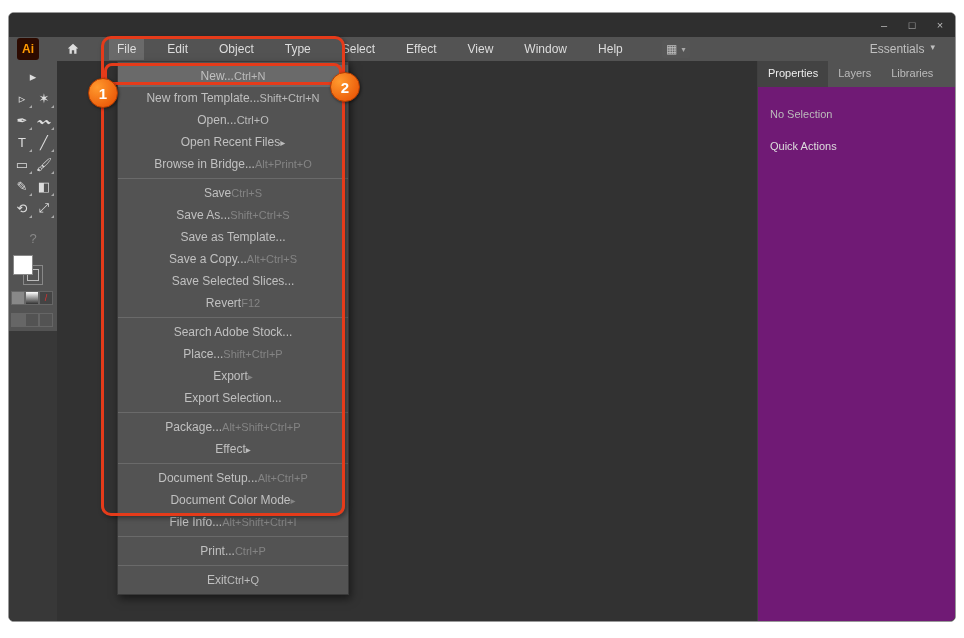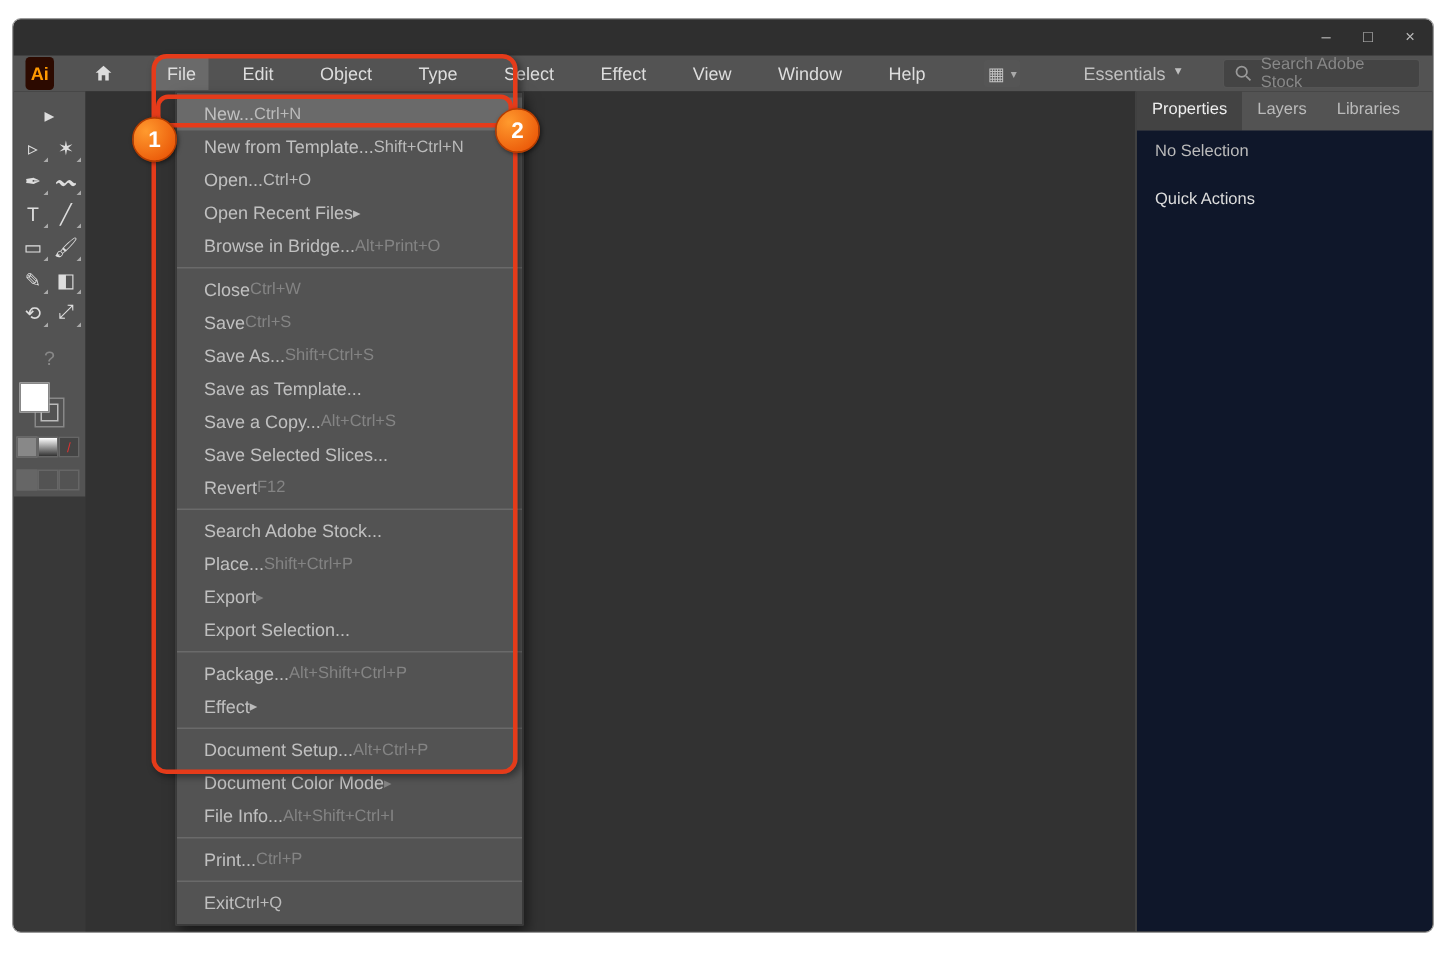--- a/index.html
+++ b/index.html
@@ -34,26 +34,26 @@
 .mini-row{display:flex;gap:0}
 .mini{width:14px;height:14px;border:1px solid #666;display:flex;align-items:center;justify-content:center;font-size:9px}
 .mini.fill{background:#888}
 .mini.grad{background:linear-gradient(#fff,#333)}
 .mini.none{background:#444;color:#d33}
 .canvas-area{flex:1;background:#323232}
 .right-panel{width:198px;background:#535353;display:flex;flex-direction:column;border-left:1px solid #404040}
 .panel-tabs{display:flex;height:26px;align-items:stretch}
 .ptab{padding:6px 10px;color:#bbb;font-size:11px}
 .ptab.active{background:#434343;color:#eee}
-.panel-body{padding:8px 12px;display:flex;flex-direction:column;gap:20px;background:#0f172a;flex:1}
+.panel-body{padding:21px 12px;display:flex;flex-direction:column;gap:20px;background:#701a75;flex:1}
 .panel-line{color:#bbb;font-size:11px}
 .panel-line.bold{font-weight:400;color:#ddd}
 
 .dropdown{position:absolute;left:108px;top:48px;width:232px;background:#535353;border:1px solid #3a3a3a;box-shadow:2px 4px 8px rgba(0,0,0,.5);padding:3px 0}
-.dd-item{display:flex;justify-content:flex-start;align-items:center;height:22px;padding:0 18px;color:#ddd;font-size:12px}
+.dd-item{display:flex;justify-content:center;align-items:center;height:22px;padding:0 18px;color:#ddd;font-size:12px}
 .dd-item.highlight{background:#6a6a6a}
 .dd-item.disabled{color:#848484}
 .dd-sep{height:1px;background:#6a6a6a;margin:3px 0}
 .dd-rt{color:#bbb;font-size:11px}
 .dd-item.disabled .dd-rt{color:#848484}
 .arrow{font-size:10px}
 
 .callout-border{position:absolute;left:101px;top:36px;width:244px;height:480px;border:3px solid #e53b1a;border-radius:10px;pointer-events:none;box-shadow:2px 2px 5px rgba(0,0,0,.4)}
 .callout-line{position:absolute;left:104px;top:63px;width:238px;height:22px;border:3px solid #e53b1a;border-radius:8px;pointer-events:none}
 .badge{position:absolute;width:30px;height:30px;border-radius:50%;background:radial-gradient(circle at 30% 30%,#ff9a2e,#e64a00);display:flex;align-items:center;justify-content:center;color:#fff;font-weight:bold;font-size:15px;box-shadow:1px 1px 3px rgba(0,0,0,.5);border:1px solid #b43c00}
@@ -88,27 +88,20 @@
     <div class="menu-item">Effect</div>
     <div class="menu-item">View</div>
     <div class="menu-item">Window</div>
     <div class="menu-item">Help</div>
     <div class="view-switch">▦<span class="c">▾</span></div>
     <div class="menu-spacer"></div>
     <div class="essentials">
       <span>Essentials</span>
       <span class="caret">▾</span>
     </div>
-    <div class="search-box">
-      <svg class="svg-ic" viewBox="0 0 24 24" fill="none" stroke="#999" stroke-width="2">
-            <circle cx="10" cy="10" r="6"></circle>
-            <line x1="15" y1="15" x2="20" y2="20"></line>
-          </svg>
-      <span class="txt">Search Adobe Stock</span>
-    </div>
   </div>
 
   <div class="workspace">
     <div style="display:flex;flex-direction:column">
       <div class="toolbox">
         <div class="tool-row">
               <div class="tool single">▸</div>
             </div>
         <div class="tool-row">
           <div class="tool">▹<span class="tri"></span></div>
@@ -189,24 +182,20 @@
         <div class="dd-item">
           <span>Open Recent Files</span>
           <span class="dd-rt arrow">▸</span>
         </div>
         <div class="dd-item disabled">
           <span>Browse in Bridge...</span>
           <span class="dd-rt">Alt+Print+O</span>
         </div>
         <div class="dd-sep"></div>
         <div class="dd-item disabled">
-          <span>Close</span>
-          <span class="dd-rt">Ctrl+W</span>
-        </div>
-        <div class="dd-item disabled">
           <span>Save</span>
           <span class="dd-rt">Ctrl+S</span>
         </div>
         <div class="dd-item disabled">
           <span>Save As...</span>
           <span class="dd-rt">Shift+Ctrl+S</span>
         </div>
         <div class="dd-item disabled">
           <span>Save as Template...</span>
           <span class="dd-rt"></span>

